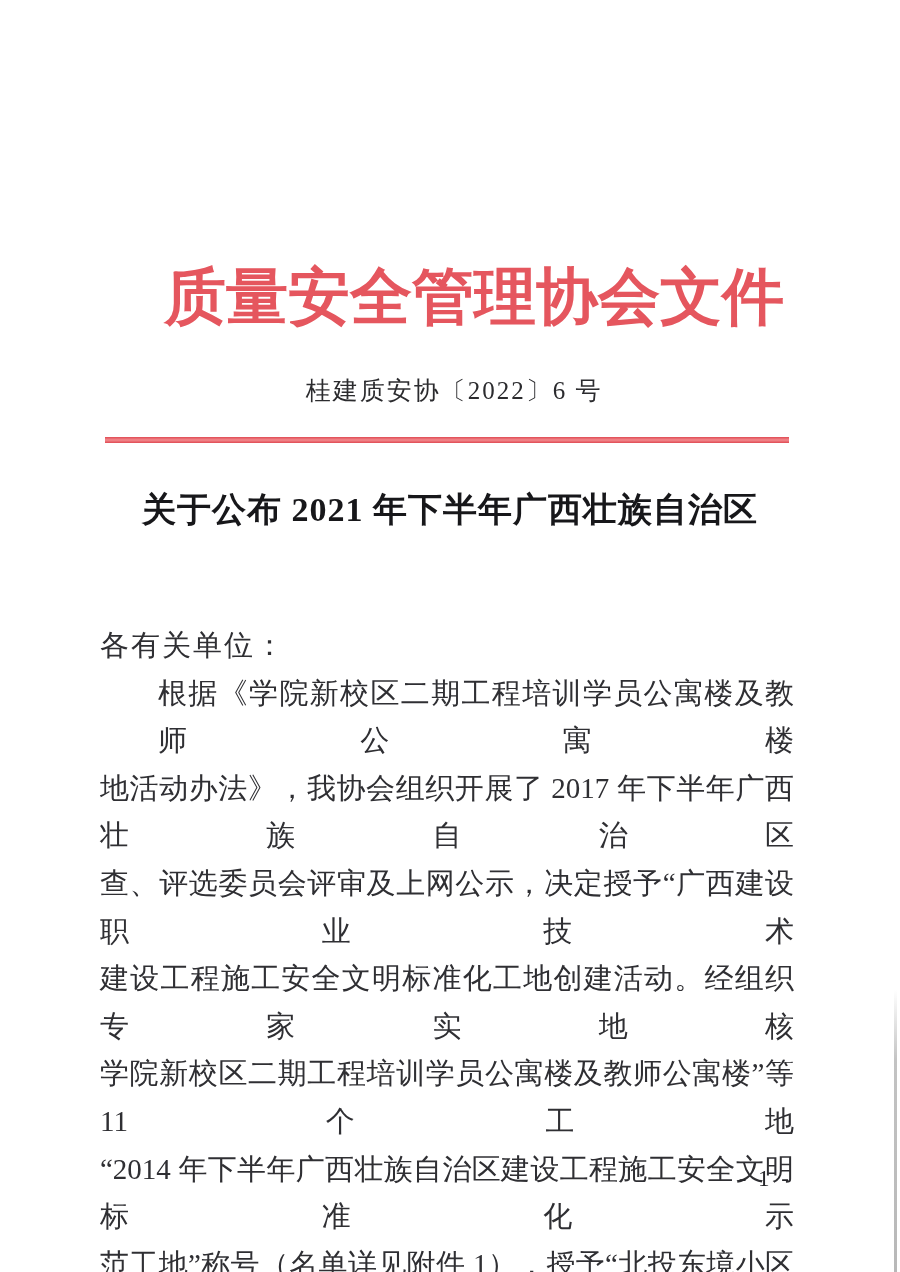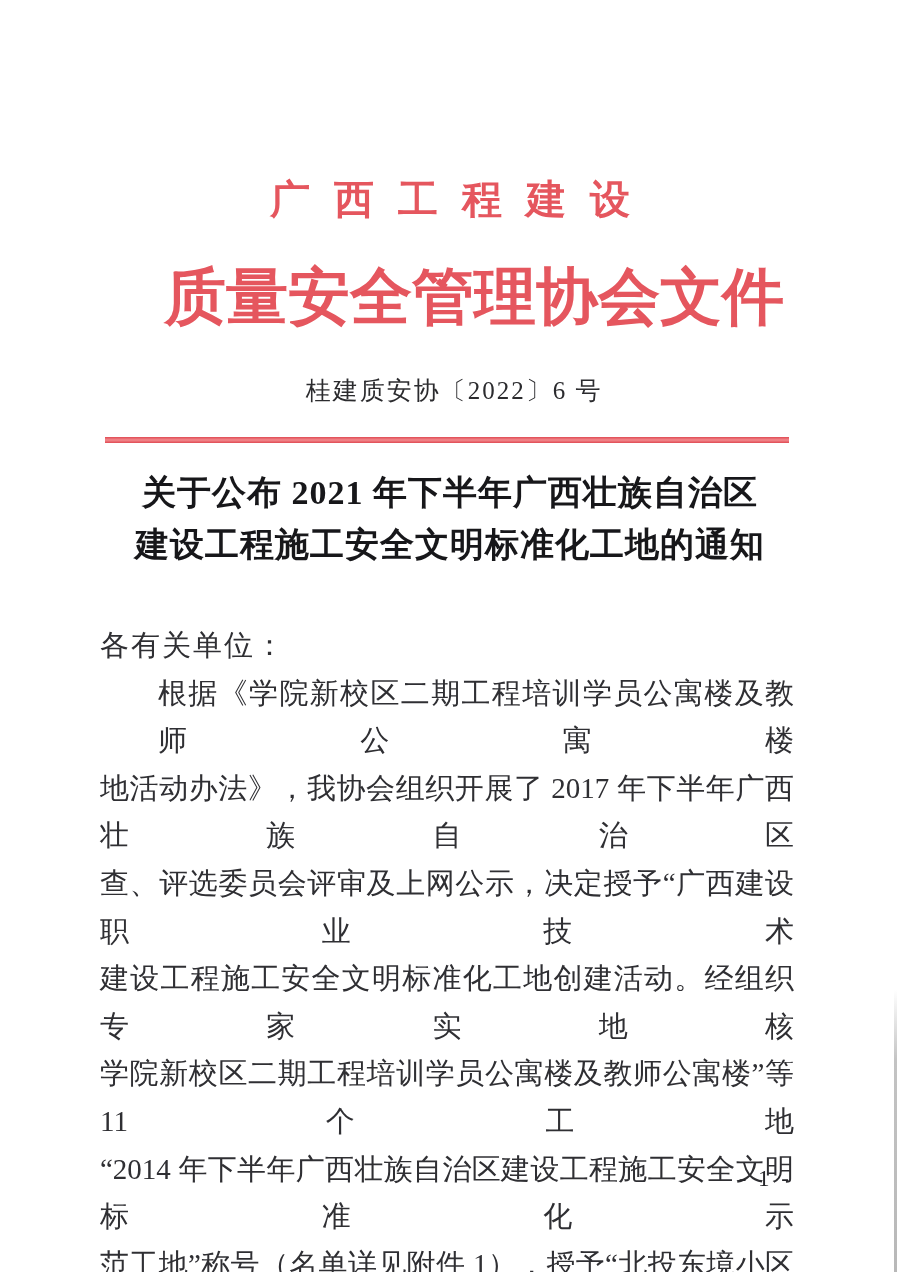--- a/index.html
+++ b/index.html
@@ -43,21 +43,21 @@
     letter-spacing: 2px;
   }
   .red-rule {
     position: absolute;
     top: 437px; left: 105px;
     width: 684px; height: 6px;
     background: linear-gradient(180deg, #e04a53 0%, #f28a8e 50%, #e04a53 100%);
   }
   .doc-title {
     position: absolute;
-    top: 467px; left: 0; width: 100%;
+    top: 484px; left: 0; width: 100%;
     text-align: center;
     font-size: 34px;
     line-height: 52px;
     font-weight: bold;
     color: #17171a;
     letter-spacing: 1px;
   }
   .body-block {
     position: absolute;
     top: 622px; left: 100px;
@@ -87,31 +87,29 @@
     top: 990px; right: 3px;
     width: 3px; height: 282px;
     background: linear-gradient(180deg, rgba(190,190,190,0) 0%, #c3c3c3 25%, #b8b8b8 100%);
   }
 </style>
 </head>
 <body>
 
 <div class="page">
 
-  <div class="org-line1">广西工程建设</div>
 
   <div class="org-line2">质量安全管理协会文件</div>
 
   <div class="doc-number">桂建质安协〔2022〕6 号</div>
 
   <div class="red-rule"></div>
 
   <div class="doc-title">
     <div>关于公布 2021 年下半年广西壮族自治区</div>
-    <div>建设工程施工安全文明标准化工地的通知</div>
   </div>
 
   <div class="body-block">
     <div class="salutation">各有关单位：</div>
     <div id="body-lines">
         <div class="body-line indent"><span>根据《学院新校区二期工程培训学员公寓楼及教师公寓楼</span></div>
         <div class="body-line"><span>地活动办法》，我协会组织开展了 2017 年下半年广西壮族自治区</span></div>
         <div class="body-line"><span>查、评选委员会评审及上网公示，决定授予“广西建设职业技术</span></div>
         <div class="body-line"><span>建设工程施工安全文明标准化工地创建活动。经组织专家实地核</span></div>
         <div class="body-line"><span>学院新校区二期工程培训学员公寓楼及教师公寓楼”等 11 个工地</span></div>

